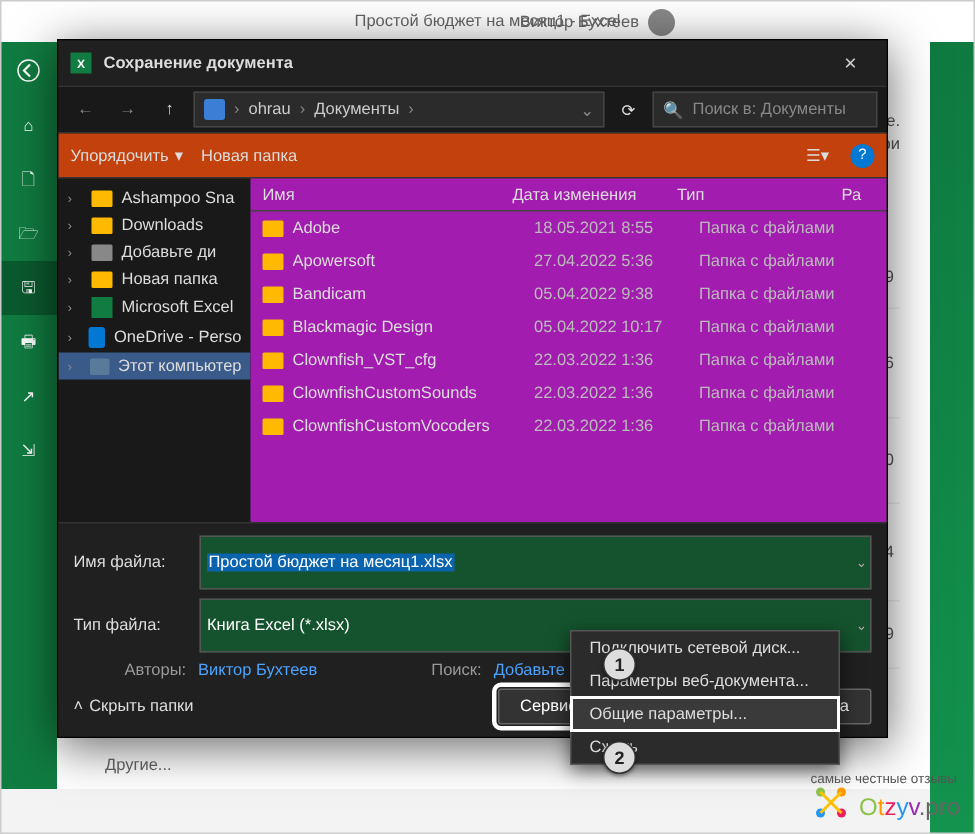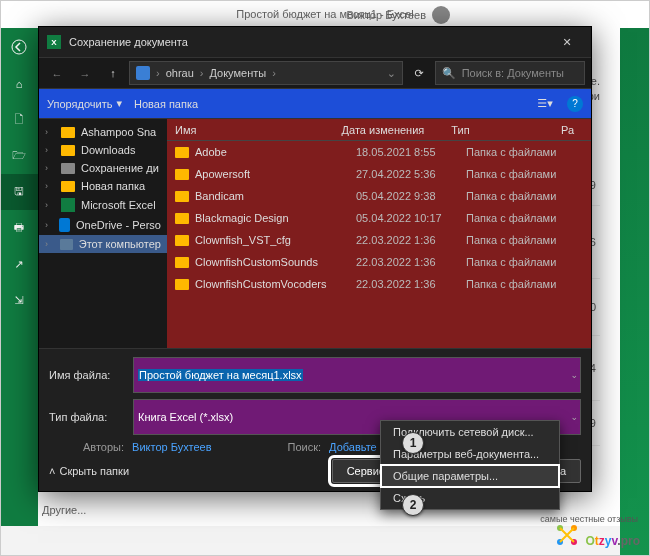--- a/index.html
+++ b/index.html
@@ -16,67 +16,67 @@
 .excel-content { position: absolute; left: 38px; top: 28px; right: 30px; bottom: 30px; background: #fff; padding: 10px 20px; }
 .excel-title { font-size: 22px; color: #333; margin-bottom: 10px; }
 .excel-rows { font-size: 11px; color: #555; }
 .excel-row { display: flex; justify-content: flex-end; padding: 14px 4px; border-bottom: 1px solid #eee; }
 .excel-right-strip { position: absolute; right: 0; top: 28px; width: 30px; bottom: 0; background: linear-gradient(#0f7a40, #13934d); }
 
 
 .dialog { position: absolute; left: 38px; top: 26px; width: 554px; height: 466px; background: #202020; border: 1px solid #000; box-shadow: 0 6px 30px rgba(0,0,0,.6); color: #ccc; font-size: 11px; display: flex; flex-direction: column; }
 .titlebar { height: 30px; display: flex; align-items: center; padding: 0 8px; background: #202020; }
 .title-icon { width: 14px; height: 14px; background: #107c41; margin-right: 8px; display: flex; align-items: center; justify-content: center; color: #fff; font-size: 8px; font-weight: bold; }
-.title-text { flex: 1; font-size: 11px; color: #ddd; }
+.title-text { flex: 1; font-size: 11px; color: #ddd; font-weight: bold; }
 .title-close { width: 32px; text-align: center; color: #ccc; cursor: pointer; }
 
 .navbar { height: 32px; display: flex; align-items: center; gap: 4px; padding: 0 6px; background: #191919; border-top: 1px solid #333; border-bottom: 1px solid #333; }
 .nav-btn { width: 24px; height: 24px; display: flex; align-items: center; justify-content: center; color: #888; cursor: pointer; }
 .nav-btn.enabled { color: #ddd; }
 .breadcrumb { flex: 1; height: 24px; background: #2b2b2b; border: 1px solid #444; display: flex; align-items: center; padding: 0 6px; gap: 6px; font-size: 11px; }
 .bc-icon { width: 14px; height: 14px; background: #3a7fd5; border-radius: 2px; }
 .bc-sep { color: #888; }
 .bc-drop { color: #888; margin-left: auto; }
 .nav-refresh { width: 24px; color: #ddd; text-align: center; }
 .search { width: 150px; height: 24px; background: #2b2b2b; border: 1px solid #444; display: flex; align-items: center; padding: 0 6px; gap: 6px; color: #888; }
 
-.toolbar { height: 30px; display: flex; align-items: center; padding: 0 8px; gap: 12px; background: #1d4ed8; border-bottom: 1px solid #333; }
+.toolbar { height: 30px; display: flex; align-items: center; padding: 0 8px; gap: 12px; background: #c2410c; border-bottom: 1px solid #333; }
 .tb-btn { display: flex; align-items: center; gap: 4px; color: #ddd; cursor: pointer; }
 .tb-spacer { flex: 1; }
 .tb-icon { width: 20px; height: 20px; display: flex; align-items: center; justify-content: center; color: #ddd; cursor: pointer; }
 .help-icon { width: 16px; height: 16px; border-radius: 50%; background: #0078d4; color: #fff; display: flex; align-items: center; justify-content: center; font-size: 10px; }
 
 .body { flex: 1; display: flex; min-height: 0; }
 .tree { width: 128px; background: #191919; overflow: hidden; padding: 4px 0; }
 .tree-item { display: flex; align-items: center; gap: 6px; padding: 3px 6px; font-size: 11px; color: #ddd; white-space: nowrap; cursor: pointer; }
 .tree-item.sel { background: #3a5a8a; }
 .tree-item .exp { width: 10px; color: #888; font-size: 9px; }
 .folder-ico { width: 14px; height: 11px; background: #ffb900; border-radius: 1px; }
 .disk-ico { width: 14px; height: 11px; background: #888; border-radius: 1px; }
 .excel-ico { width: 14px; height: 14px; background: #107c41; }
 .od-ico { width: 14px; height: 14px; background: #0078d4; border-radius: 2px; }
 .pc-ico { width: 14px; height: 11px; background: #5a7a9a; border-radius: 1px; }
 
-.list { flex: 1; background: #7f1d1d; display: flex; flex-direction: column; overflow: hidden; }
+.list { flex: 1; background: #a21caf; display: flex; flex-direction: column; overflow: hidden; }
 .list-header { display: flex; height: 22px; align-items: center; border-bottom: 1px solid #444; font-size: 11px; color: #ddd; }
 .col-name { width: 175px; padding-left: 8px; }
 .col-date { width: 110px; }
 .col-type { width: 110px; }
 .col-size { width: 30px; }
 .list-body { flex: 1; overflow: hidden; }
 .row { display: flex; align-items: center; height: 22px; font-size: 11px; color: #ddd; cursor: pointer; }
 .row .folder-ico { margin: 0 6px 0 8px; }
 .row-name { width: 161px; white-space: nowrap; overflow: hidden; }
 .row-date { width: 110px; color: #bbb; }
 .row-type { width: 110px; color: #bbb; white-space: nowrap; overflow: hidden; }
 
 .footer { background: #202020; padding: 8px 10px; border-top: 1px solid #333; }
 .field-row { display: flex; align-items: center; margin-bottom: 6px; gap: 8px; }
 .field-label { width: 76px; text-align: left; color: #ddd; font-size: 11px; }
-.field-input { flex: 1; height: 36px; background: #701a75; border: 1px solid #555; color: #fff; font-size: 11px; padding: 16px 4px; display: flex; align-items: center; position: relative; }
+.field-input { flex: 1; height: 36px; background: #14532d; border: 1px solid #555; color: #fff; font-size: 11px; padding: 16px 4px; display: flex; align-items: center; position: relative; }
 .field-input.sel-text { color: #fff; }
 .sel-highlight { background: #0a64ad; padding: 0 1px; }
 .field-drop { position: absolute; right: 2px; color: #aaa; font-size: 9px; }
 .meta-row { display: flex; align-items: center; gap: 8px; font-size: 11px; margin-bottom: 6px; padding-left: 34px; }
 .meta-label { color: #999; }
 .meta-val { color: #4aa3ff; }
 .chk-row { display: flex; align-items: center; gap: 6px; padding-left: 138px; margin-bottom: 10px; }
 .chk { width: 12px; height: 12px; border: 1px solid #888; background: #111; }
 .bottom-row { display: flex; align-items: center; gap: 8px; }
 .hide-folders { display: flex; align-items: center; gap: 4px; color: #ddd; cursor: pointer; }
@@ -88,21 +88,21 @@
 .menu { position: absolute; left: 380px; top: 420px; width: 180px; background: #2b2b2b; border: 1px solid #555; box-shadow: 0 4px 12px rgba(0,0,0,.6); font-size: 11px; z-index: 20; }
 .menu-item { padding: 5px 12px; color: #ddd; cursor: pointer; white-space: nowrap; }
 .menu-item.highlight { outline: 2px solid #fff; outline-offset: -1px; background: #3a3a3a; }
 
 
 .badge { position: absolute; width: 22px; height: 22px; border-radius: 50%; background: #ddd; border: 1px solid #333; color: #222; font-weight: bold; font-size: 12px; display: flex; align-items: center; justify-content: center; z-index: 30; box-shadow: 0 1px 3px rgba(0,0,0,.5); }
 
 
 .watermark { position: absolute; right: 10px; bottom: 8px; display: flex; align-items: flex-end; gap: 6px; z-index: 50; }
 .wm-icon { width: 26px; height: 26px; }
-.wm-text { font-size: 12px; font-weight: 700; }
+.wm-text { font-size: 16px; font-weight: 400; }
 .wm-o { color: #8bc34a; } .wm-t { color: #ff9800; } .wm-z { color: #e91e63; } .wm-y { color: #2196f3; } .wm-v { color: #9c27b0; } .wm-d { color: #666; }
 .wm-sub { position: absolute; right: 12px; bottom: 32px; font-size: 9px; color: #555; z-index: 50; }
 
 .frame-border { position: absolute; inset: 0; border: 1px solid #ccc; pointer-events: none; }
 </style>
 </head>
 <body>
 
 <div class="excel-bg">
   <div class="excel-topbar">
@@ -144,21 +144,21 @@
       <div class="excel-row" style="padding:22px 4px">
           <span>2022 5:20</span>
         </div>
       <div class="excel-row" style="padding:26px 4px">
           <span>2022 11:34</span>
         </div>
       <div class="excel-row" style="padding:16px 4px">
           <span>2021 13:19</span>
         </div>
     </div>
-    <div style="position:absolute;left:4px;bottom:10px;font-size:11px;color:#666">Другие...</div>
+    <div style="position:absolute;left:32px;bottom:10px;font-size:11px;color:#666">Другие...</div>
   </div>
 </div>
 
 <div class="dialog">
   <div class="titlebar">
     <div class="title-icon">X</div>
     <div class="title-text">Сохранение документа</div>
     <div class="title-close">✕</div>
   </div>
 
@@ -203,21 +203,21 @@
           <span>Ashampoo Sna</span>
         </div>
         <div class="tree-item">
           <span class="exp">›</span>
           <span class="folder-ico"></span>
           <span>Downloads</span>
         </div>
         <div class="tree-item">
           <span class="exp">›</span>
           <span class="disk-ico"></span>
-          <span>Сохранение ди</span>
+          <span>Добавьте ди</span>
         </div>
         <div class="tree-item">
           <span class="exp">›</span>
           <span class="folder-ico"></span>
           <span>Новая папка</span>
         </div>
         <div class="tree-item">
           <span class="exp">›</span>
           <span class="excel-ico"></span>
           <span>Microsoft Excel</span>

